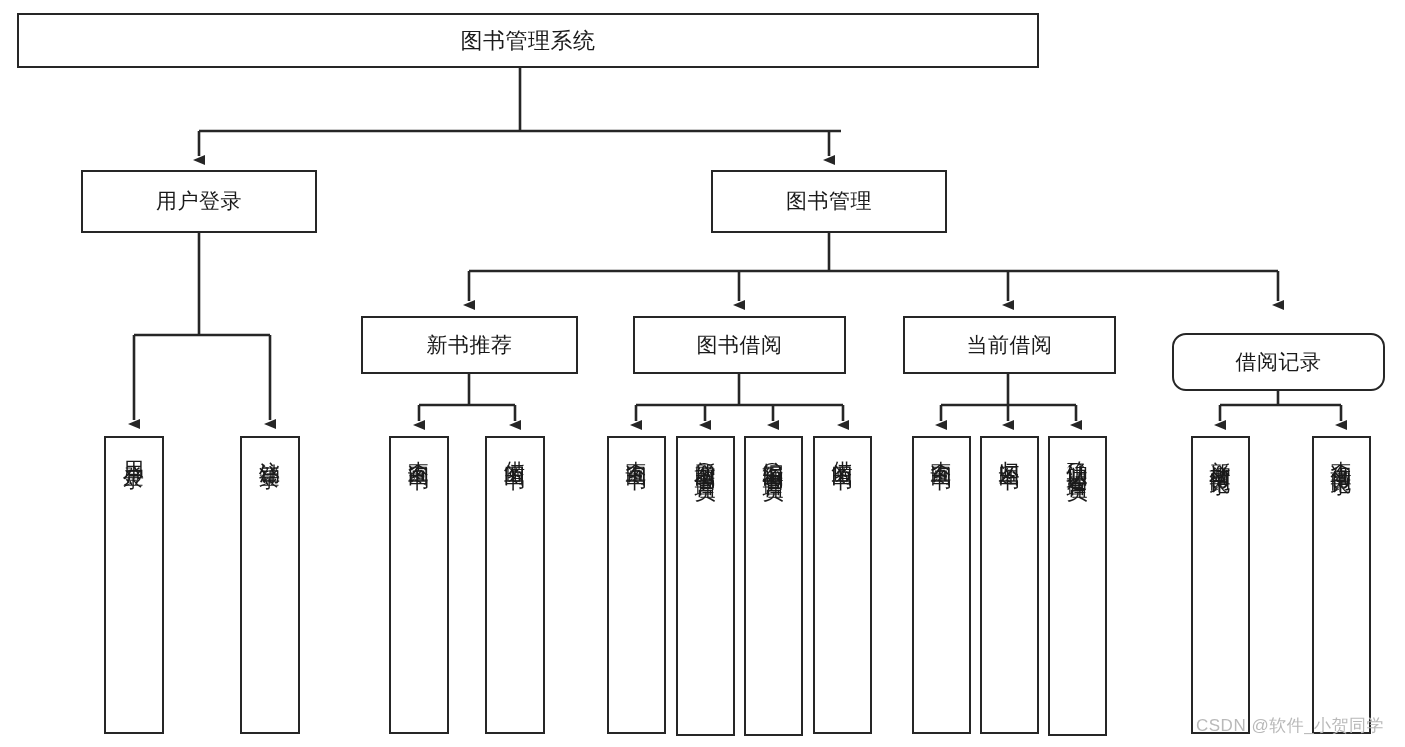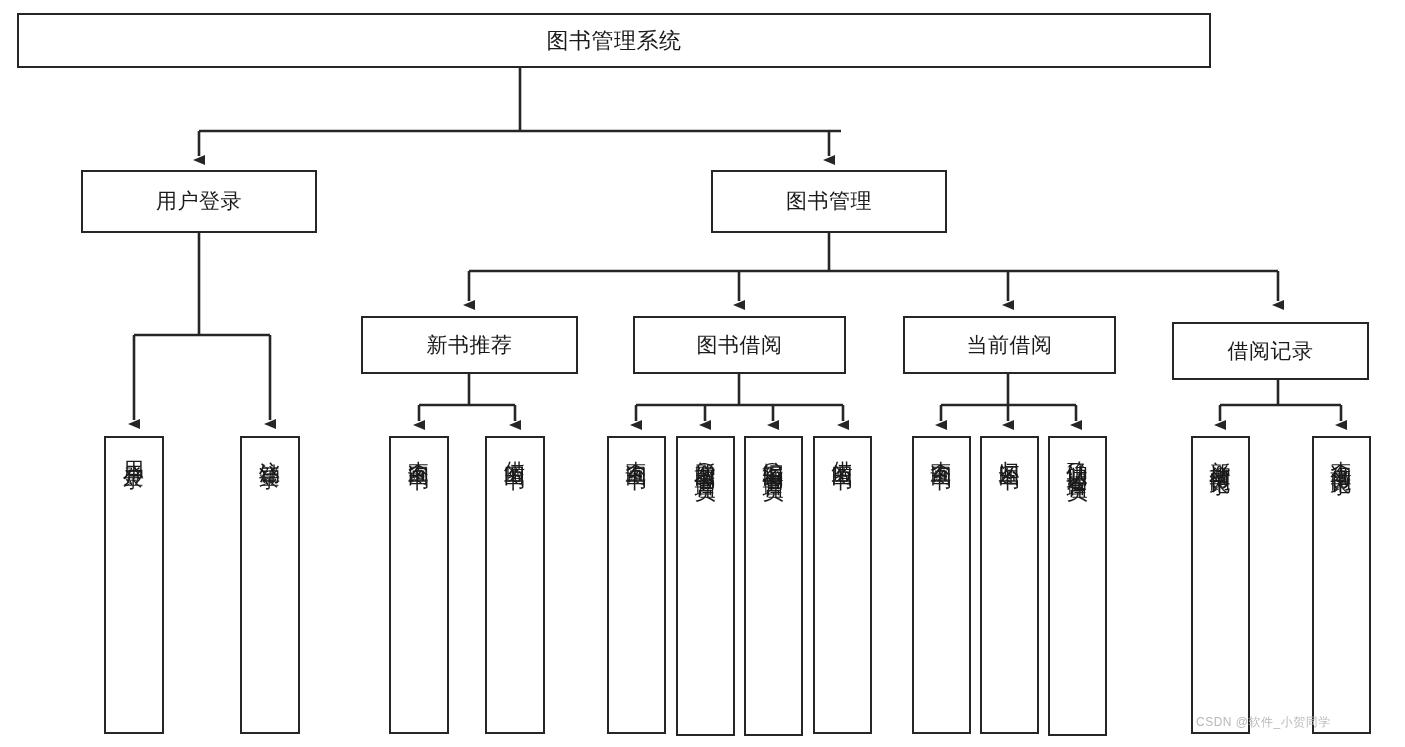--- a/index.html
+++ b/index.html
@@ -57,21 +57,21 @@
   .node.vert .node-label {
     writing-mode: vertical-rl;
     text-orientation: upright;
     font-size: 21px;
     letter-spacing: 3px;
     line-height: 1;
     white-space: nowrap;
   }
   .watermark {
     position: absolute;
-    font-size: 12px;
+    font-size: 17px;
     color: #b9b9b9;
     white-space: nowrap;
     letter-spacing: 0.5px;
     user-select: none;
   }
 </style>
 </head>
 <body>
 
 <div id="diagram-canvas">
@@ -119,41 +119,41 @@
       <path d="M1008,405 L1008,421" marker-end="url(#arrow)"></path>
       <path d="M1076,405 L1076,421" marker-end="url(#arrow)"></path>
 
       <path d="M1278,374 L1278,405"></path>
       <path d="M1220,405 L1341,405"></path>
       <path d="M1220,405 L1220,421" marker-end="url(#arrow)"></path>
       <path d="M1341,405 L1341,421" marker-end="url(#arrow)"></path>
     </g>
   </svg>
 
-  <div class="node horiz root" style="left:17px; top:13px; width:1194px; height:55px;">
+  <div class="node horiz root" style="left:17px; top:13px; width:1022px; height:55px;">
     <span class="node-label">图书管理系统</span>
   </div>
 
   <div class="node horiz" style="left:81px; top:170px; width:236px; height:63px;">
     <span class="node-label">用户登录</span>
   </div>
   <div class="node horiz" style="left:361px; top:316px; width:217px; height:58px;">
     <span class="node-label">新书推荐</span>
   </div>
 
   <div class="node horiz" style="left:711px; top:170px; width:236px; height:63px;">
     <span class="node-label">图书管理</span>
   </div>
   <div class="node horiz" style="left:633px; top:316px; width:213px; height:58px;">
     <span class="node-label">图书借阅</span>
   </div>
   <div class="node horiz" style="left:903px; top:316px; width:213px; height:58px;align-items:center;">
     <span class="node-label">当前借阅</span>
   </div>
-  <div class="node horiz" style="left:1172px; top:322px; width:197px; height:58px;">
+  <div class="node horiz" style="left:1172px; top:333px; width:213px; height:58px;border-radius:14px;">
     <span class="node-label">借阅记录</span>
   </div>
 
   <div class="node vert" style="left:104px; top:436px; width:60px; height:298px;">
     <span class="node-label">用户登录</span>
   </div>
   <div class="node vert" style="left:240px; top:436px; width:60px; height:298px;">
     <span class="node-label">注销登录</span>
   </div>
 

